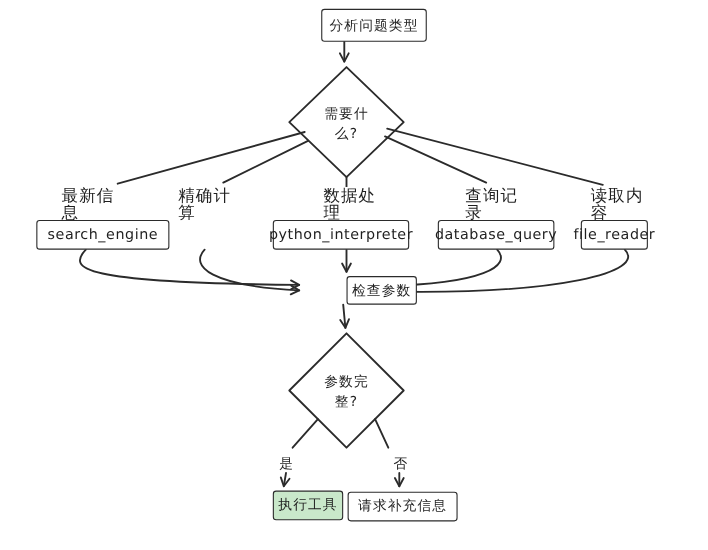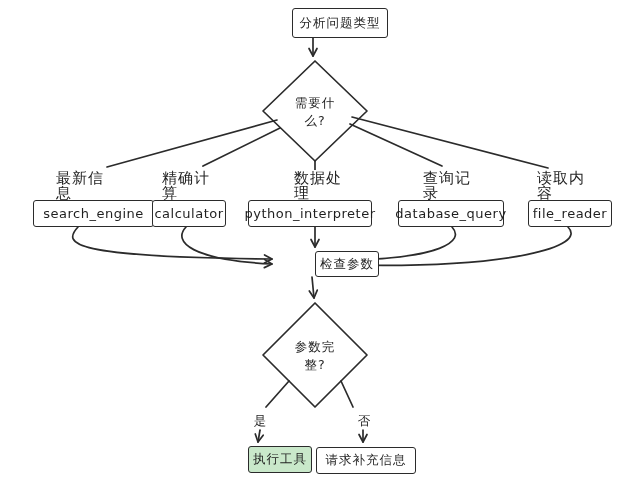--- a/index.html
+++ b/index.html
@@ -82,30 +82,27 @@
 
   <div class="cond" style="left:54px;  top:170px; width:56px;">最新信息</div>
   <div class="cond" style="left:160px; top:170px; width:56px;">精确计算</div>
   <div class="cond" style="left:292px; top:170px; width:56px;">数据处理</div>
   <div class="cond" style="left:421px; top:170px; width:56px;">查询记录</div>
   <div class="cond" style="left:535px; top:170px; width:56px;">读取内容</div>
 
   <div class="box tool" style="left:33px;  top:200px; width:121px;  height:27px;">
     <span>search_engine</span>
   </div>
-  <div class="box tool" style="left:152px; top:200px; width:74px;  height:27px;">
-    <span>calculator</span>
-  </div>
   <div class="box tool" style="left:248px; top:200px; width:124px; height:27px;">
     <span>python_interpreter</span>
   </div>
   <div class="box tool" style="left:398px; top:200px; width:106px; height:27px;">
     <span>database_query</span>
   </div>
-  <div class="box tool" style="left:528px; top:200px; width:84px;  height:27px;">
+  <div class="box tool" style="left:528px; top:200px; width:61px;  height:27px;">
     <span>file_reader</span>
   </div>
 
   <div class="box" style="left:280px; top:251px; width:64px; height:26px;margin-left:35px;">
     <span>检查参数</span>
   </div>
 
   <div class="dlabel" style="left:275px; top:338px; width:80px;">参数完
 整?</div>
 

